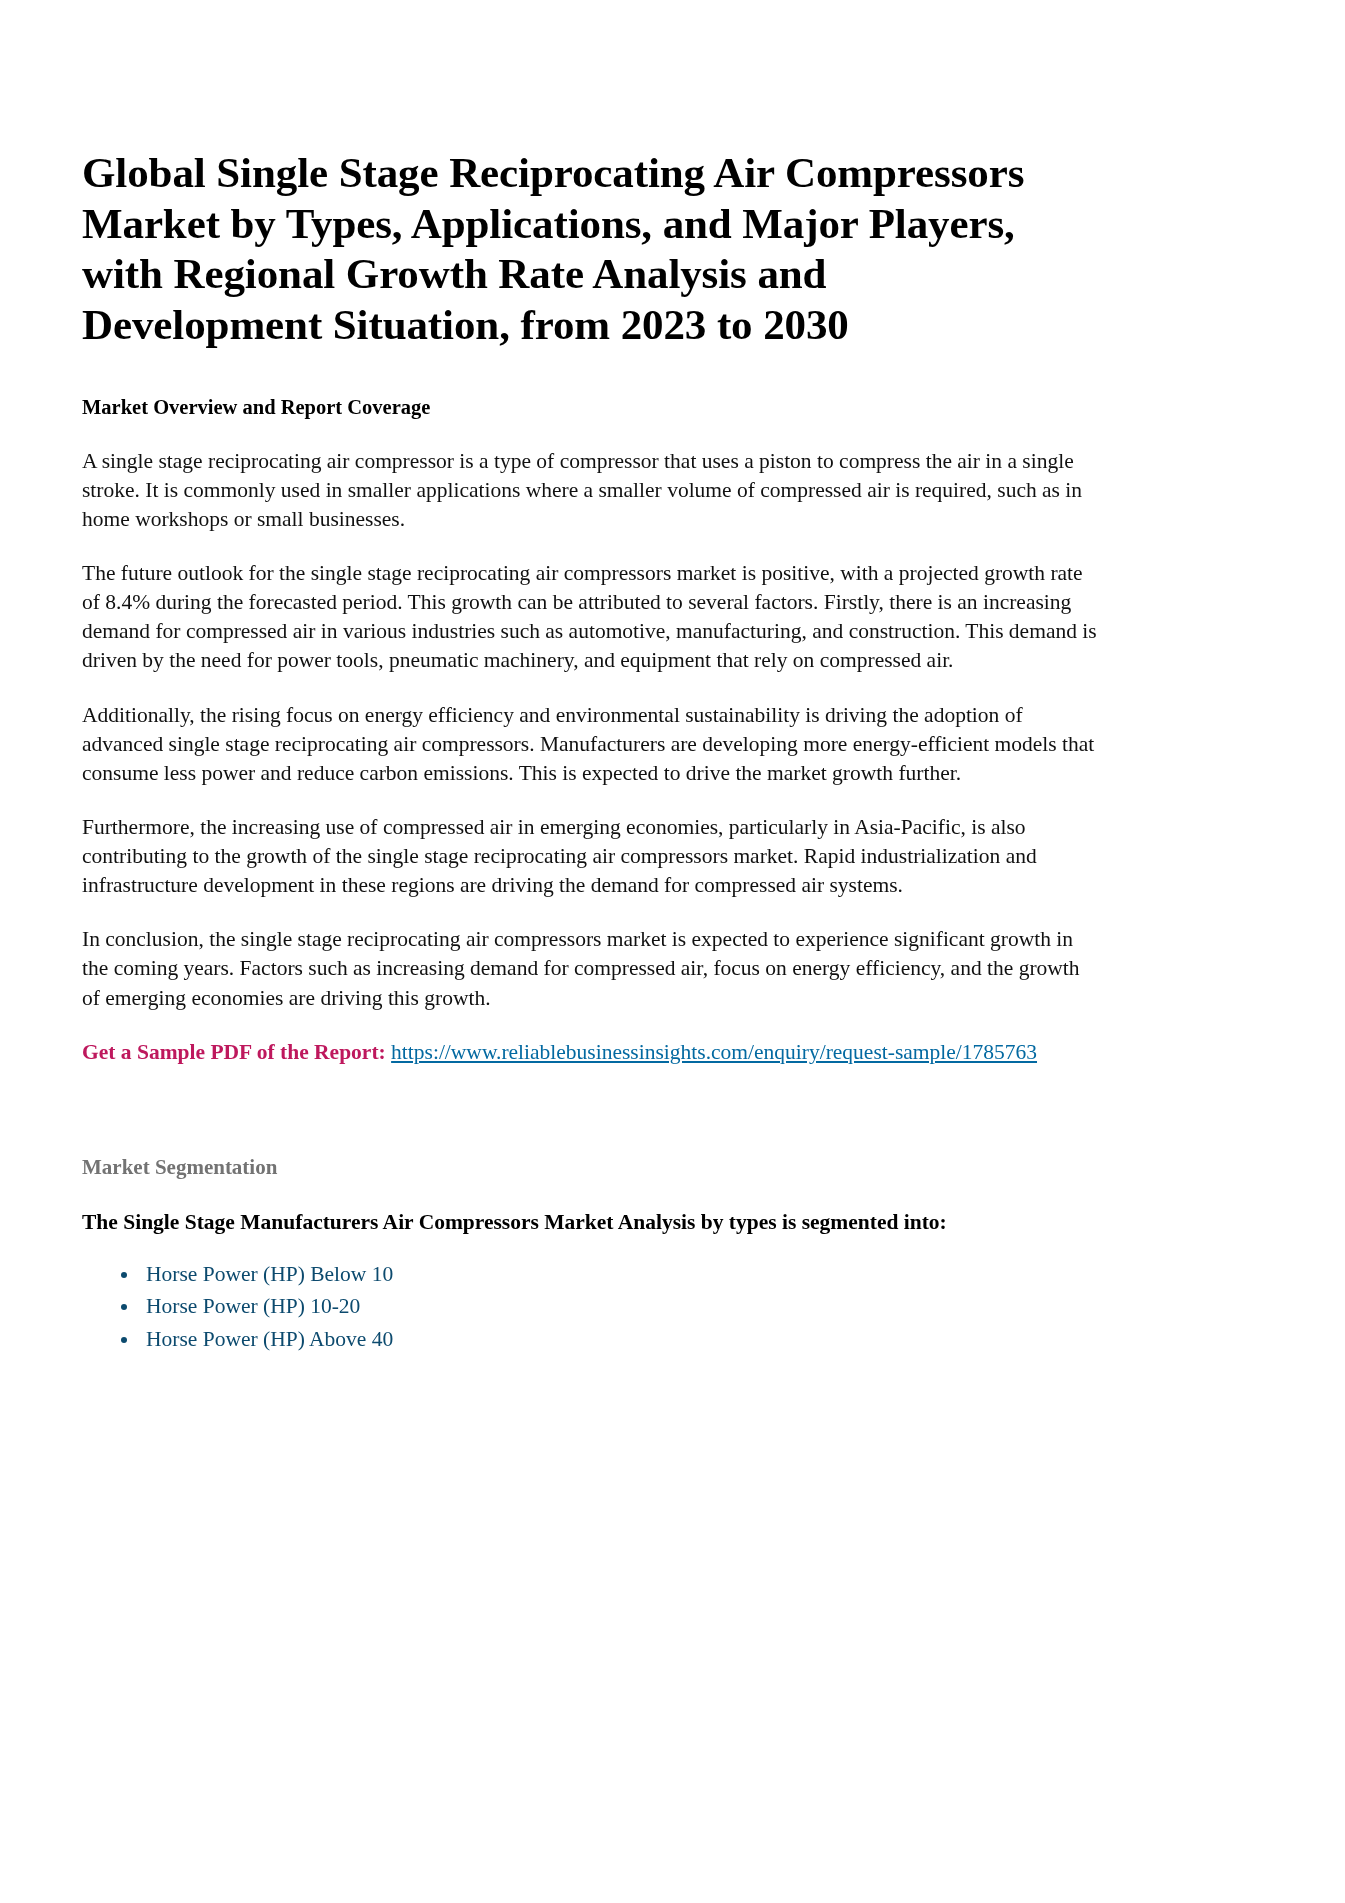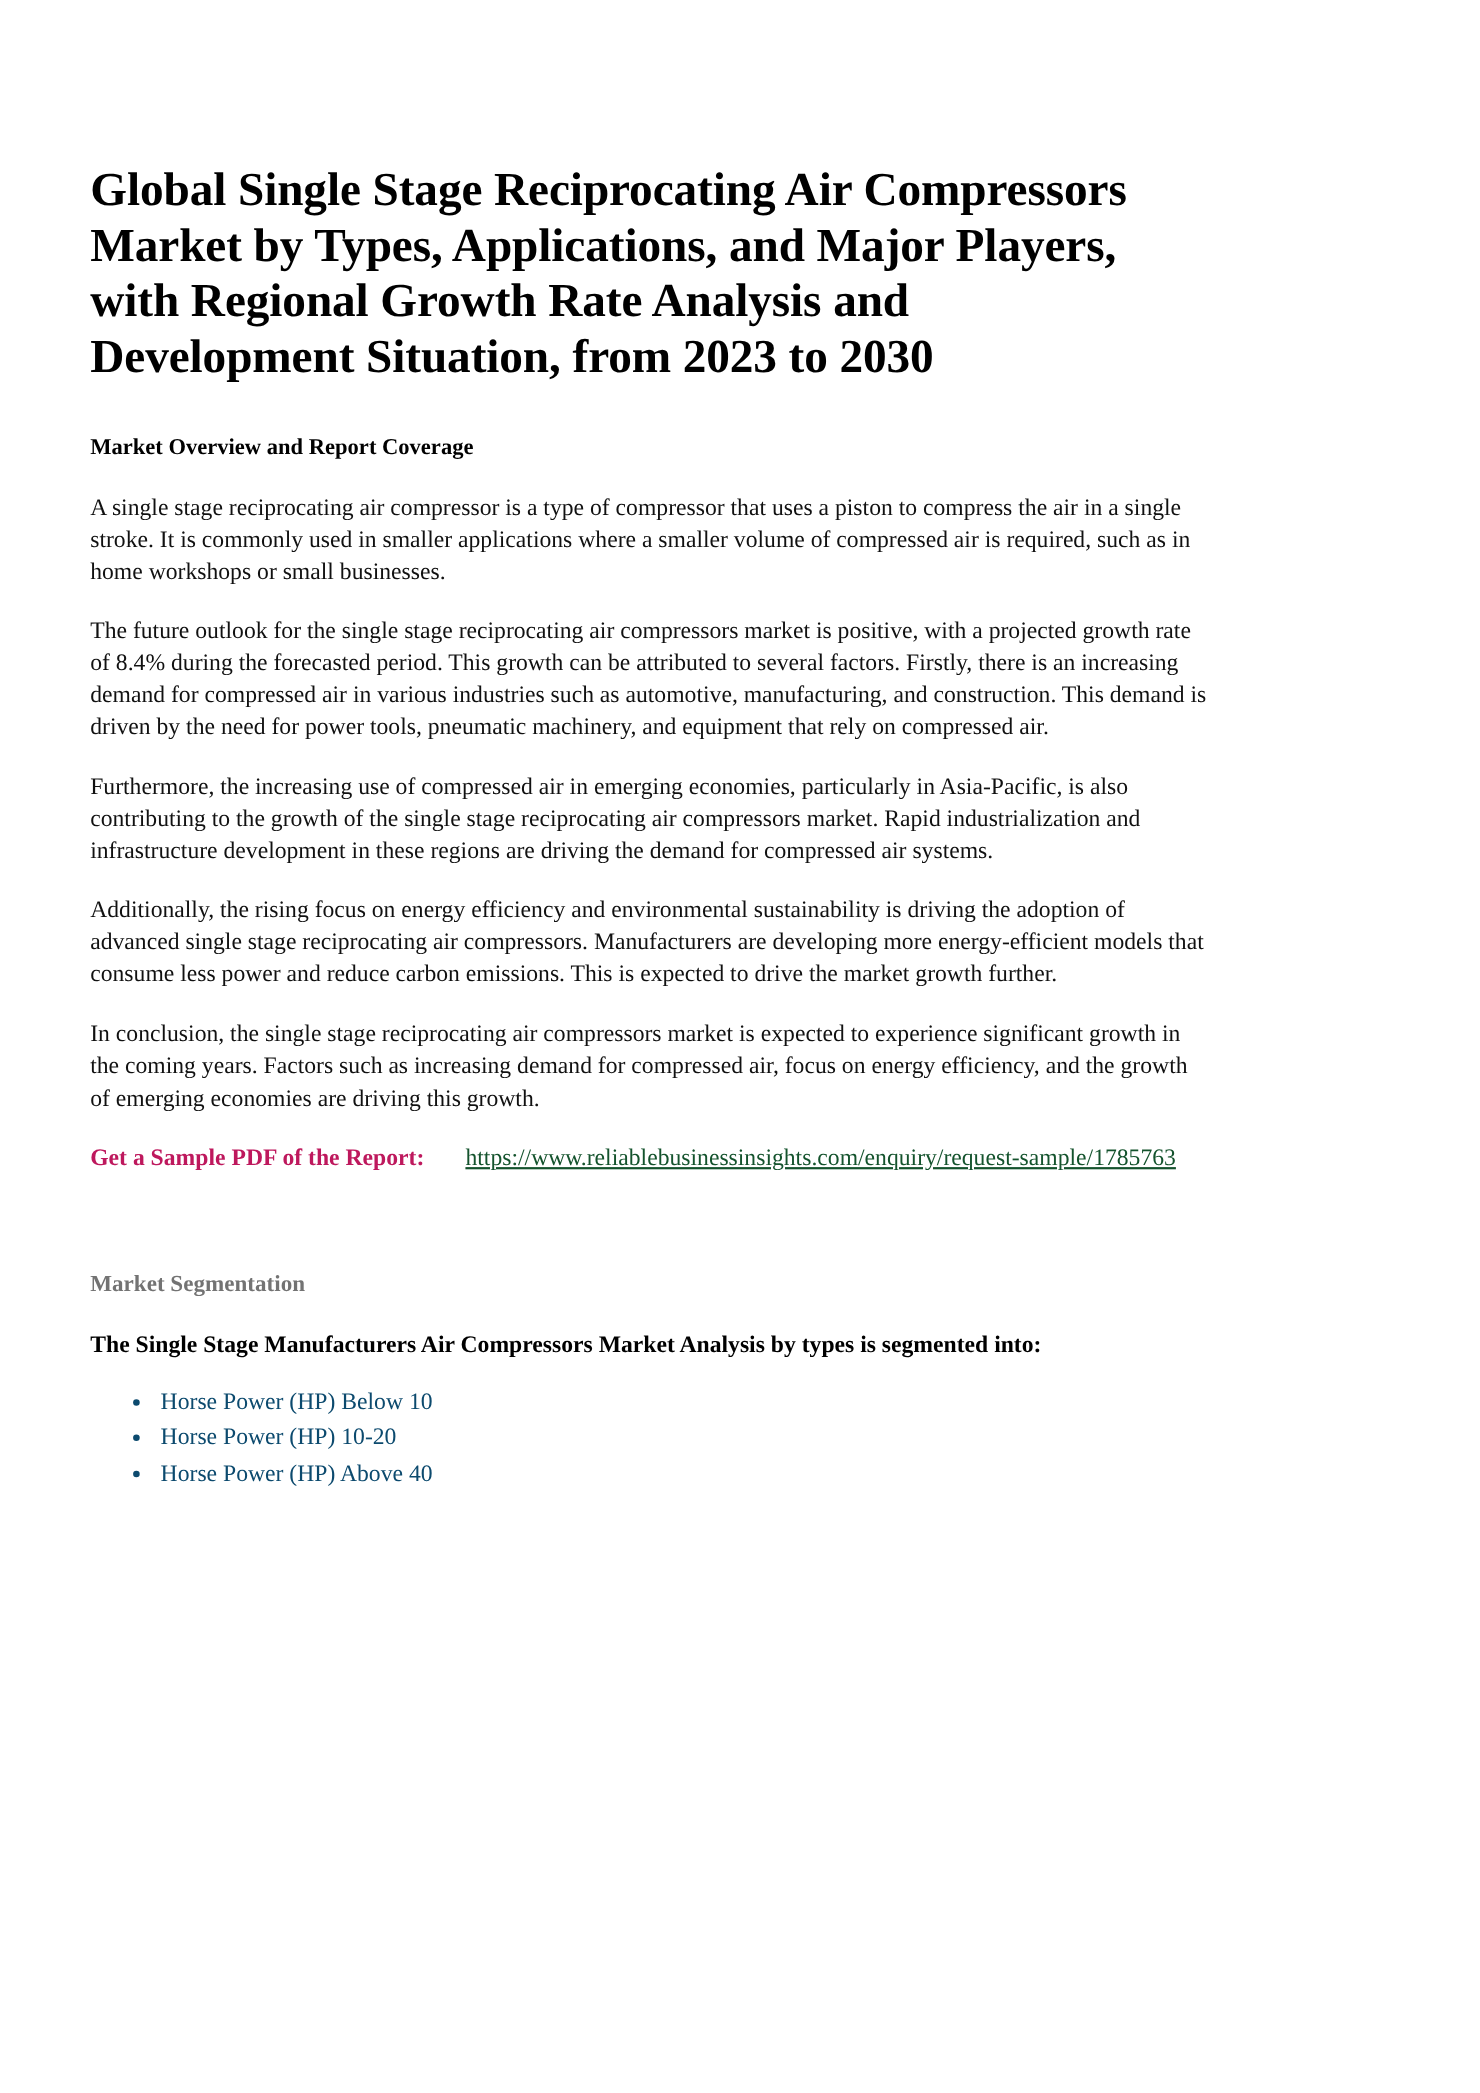--- a/index.html
+++ b/index.html
@@ -54,23 +54,22 @@
     font-family: "Liberation Serif", "DejaVu Serif", serif;
     font-size: 21.5px;
     line-height: 1.355;
     margin: 0 0 25px 0;
   }
   .link-label {
     font-weight: bold;
     color: #be185d;
   }
   .doc-link {
-    color: #14532d;
+    color: #0369a1;
     word-break: break-all;
-    margin-left: 32px;
   }
   .gap-block {
     height: 62px;
   }
   .seg-heading {
     font-family: "Liberation Serif", "DejaVu Serif", serif;
     font-size: 21px;
     font-weight: bold;
     line-height: 1.3;
     margin: 0 0 27px 0;
@@ -105,23 +104,23 @@
 <div class="page">
 
   <h1 class="doc-title">Global Single Stage Reciprocating Air Compressors Market by Types, Applications, and Major Players, with Regional Growth Rate Analysis and Development Situation, from 2023 to 2030</h1>
 
   <div class="section-heading">Market Overview and Report Coverage</div>
 
   <p class="body-par">A single stage reciprocating air compressor is a type of compressor that uses a piston to compress the air in a single stroke. It is commonly used in smaller applications where a smaller volume of compressed air is required, such as in home workshops or small businesses.</p>
 
   <p class="body-par">The future outlook for the single stage reciprocating air compressors market is positive, with a projected growth rate of 8.4% during the forecasted period. This growth can be attributed to several factors. Firstly, there is an increasing demand for compressed air in various industries such as automotive, manufacturing, and construction. This demand is driven by the need for power tools, pneumatic machinery, and equipment that rely on compressed air.</p>
 
+  <p class="body-par">Additionally, the rising focus on energy efficiency and environmental sustainability is driving the adoption of advanced single stage reciprocating air compressors. Manufacturers are developing more energy-efficient models that consume less power and reduce carbon emissions. This is expected to drive the market growth further.</p>
+
   <p class="body-par">Furthermore, the increasing use of compressed air in emerging economies, particularly in Asia-Pacific, is also contributing to the growth of the single stage reciprocating air compressors market. Rapid industrialization and infrastructure development in these regions are driving the demand for compressed air systems.</p>
-
-  <p class="body-par">Additionally, the rising focus on energy efficiency and environmental sustainability is driving the adoption of advanced single stage reciprocating air compressors. Manufacturers are developing more energy-efficient models that consume less power and reduce carbon emissions. This is expected to drive the market growth further.</p>
 
   <p class="body-par">In conclusion, the single stage reciprocating air compressors market is expected to experience significant growth in the coming years. Factors such as increasing demand for compressed air, focus on energy efficiency, and the growth of emerging economies are driving this growth.</p>
 
   <p class="link-par">
     <span class="link-label">Get a Sample PDF of the Report:</span>
     <a class="doc-link" href="#">https://www.reliablebusinessinsights.com/enquiry/request-sample/1785763</a>
   </p>
 
   <div class="gap-block"></div>
 

